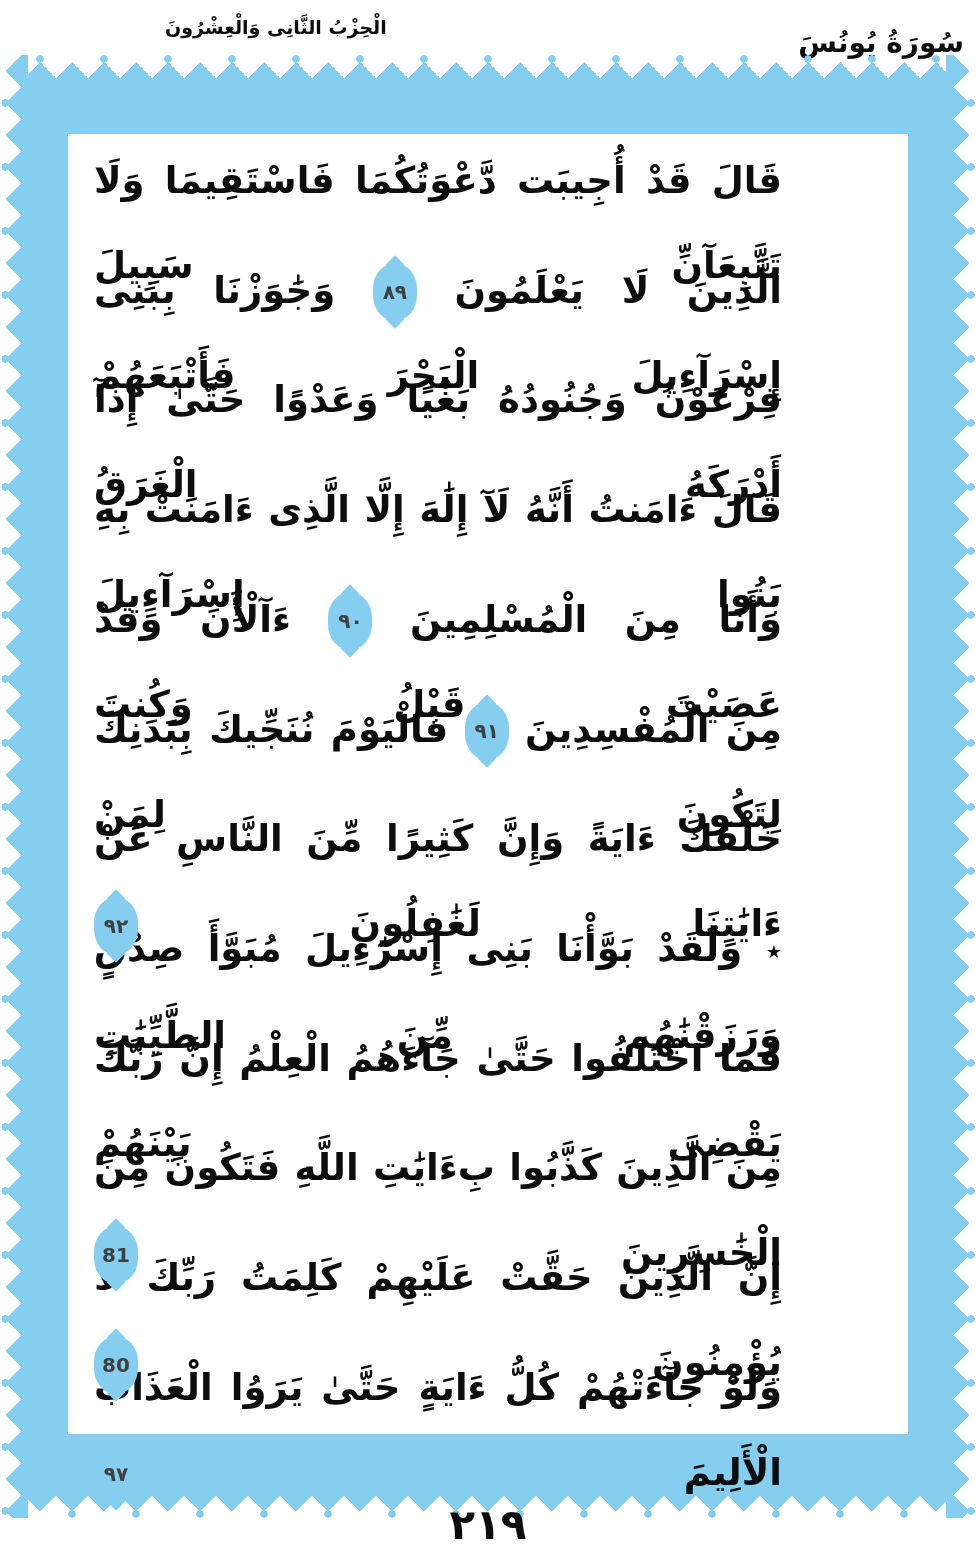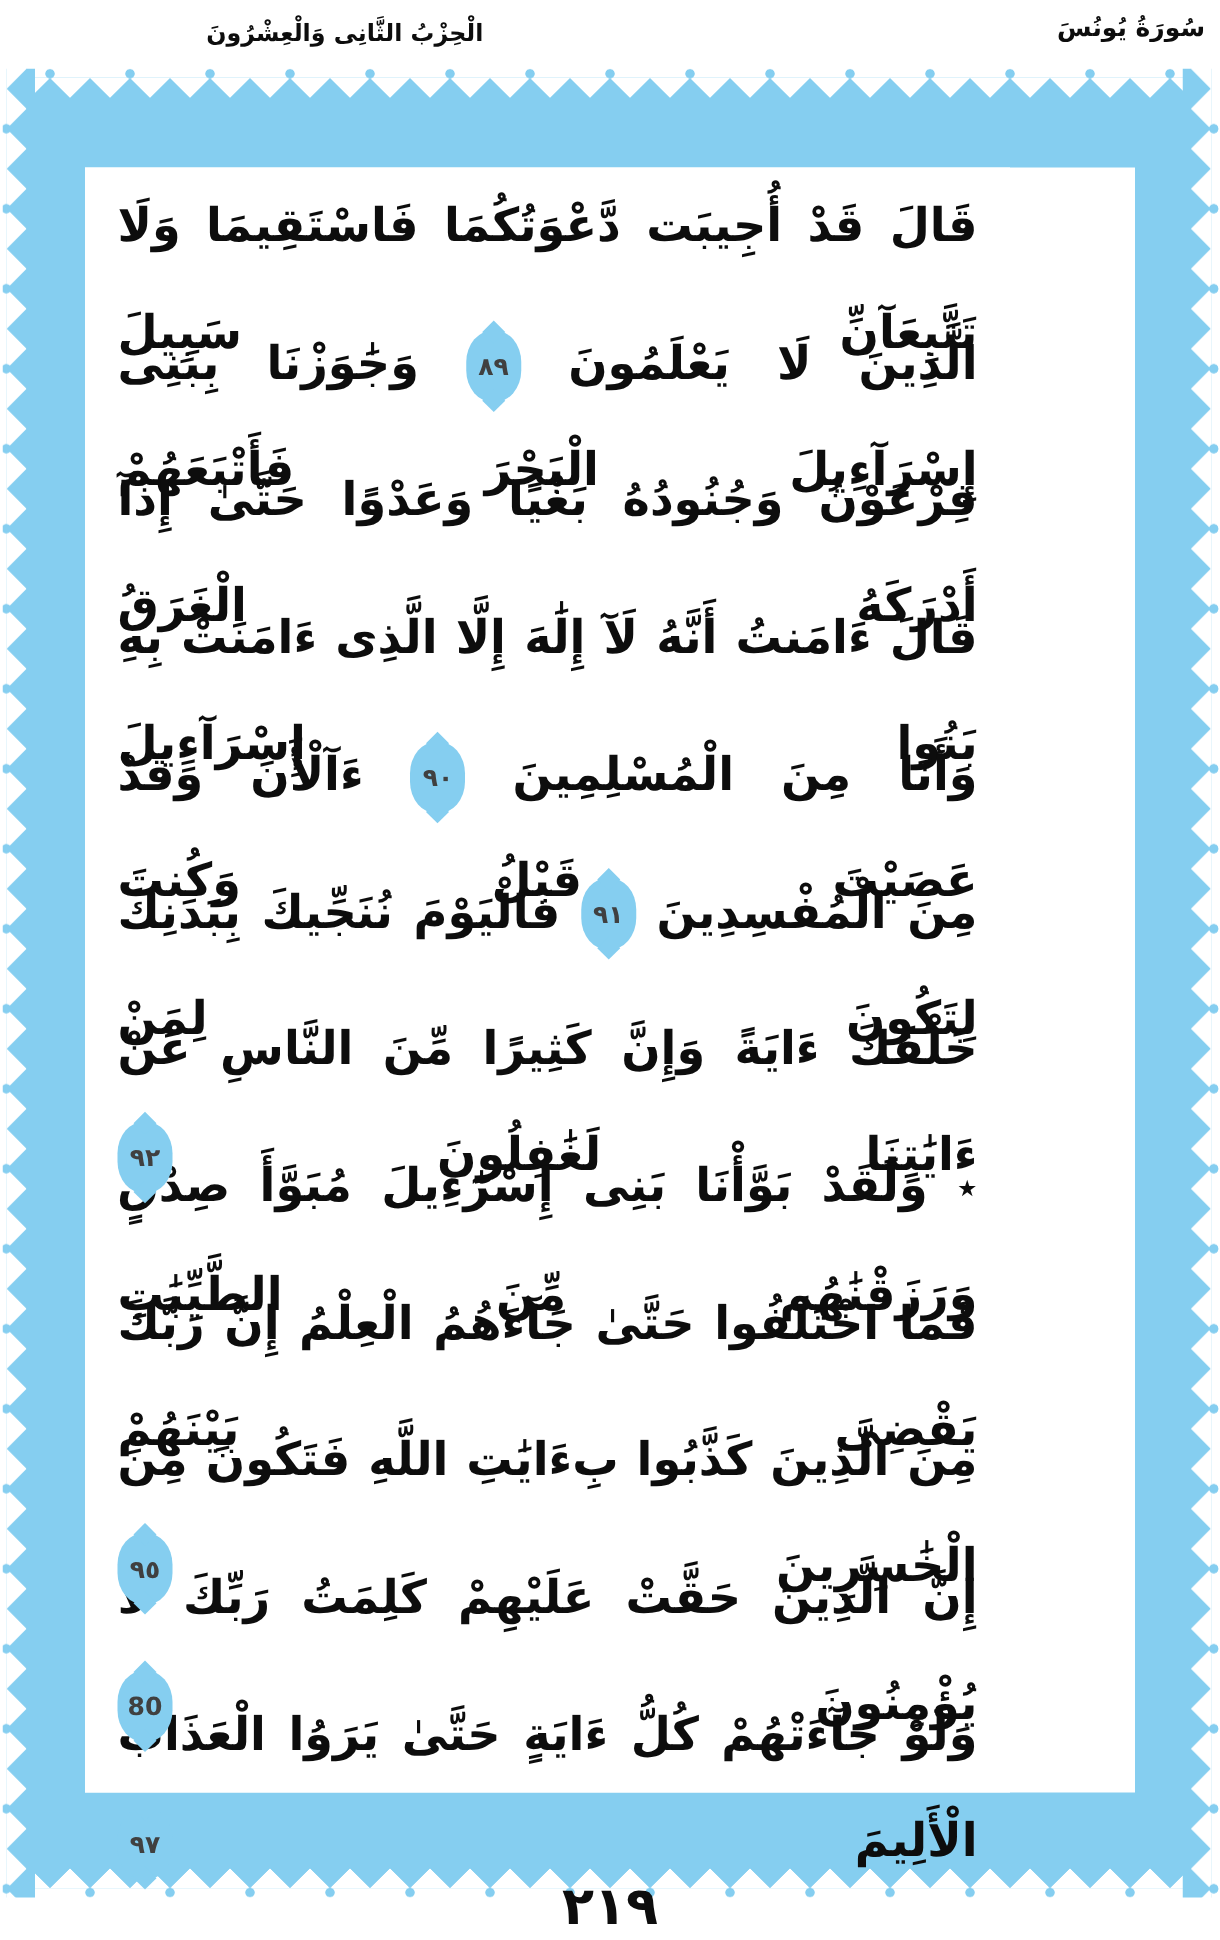--- a/index.html
+++ b/index.html
@@ -12,22 +12,22 @@
     background:#ffffff;
     overflow:hidden;
     font-family:"DejaVu Sans", sans-serif;
     color:var(--ink);
   }
   .page{position:relative;width:976px;height:1552px;direction:rtl;}
 
   
   .hdr{position:absolute;top:6px;left:0;width:100%;height:56px;}
   .hdr .surah{
-    position:absolute;right:12px;top:4px;
-    font-size:20px;font-weight:bold;letter-spacing:0;
+    position:absolute;right:12px;top:20px;
+    font-size:28px;font-weight:bold;letter-spacing:0;
   }
   .hdr .hizb{
     position:absolute;left:165px;top:10px;
     font-size:19px;font-weight:bold;direction:rtl;
   }
 
   
   .ring{
     position:absolute;left:24px;top:84px;width:928px;height:1406px;
     box-sizing:border-box;
@@ -121,20 +121,20 @@
   <div class="panel">
       <div class="quran-line"><span class="qtext">قَالَ قَدْ أُجِيبَت دَّعْوَتُكُمَا فَاسْتَقِيمَا وَلَا تَتَّبِعَآنِّ سَبِيلَ</span></div>
       <div class="quran-line"><span class="qtext">الَّذِينَ لَا يَعْلَمُونَ</span> <span class="ayah-marker">٨٩</span> <span class="qtext">وَجَٰوَزْنَا بِبَنِى إِسْرَآءِيلَ الْبَحْرَ فَأَتْبَعَهُمْ</span></div>
       <div class="quran-line"><span class="qtext">فِرْعَوْنُ وَجُنُودُهُ بَغْيًا وَعَدْوًا حَتَّىٰ إِذَآ أَدْرَكَهُ الْغَرَقُ</span></div>
       <div class="quran-line"><span class="qtext">قَالَ ءَامَنتُ أَنَّهُ لَآ إِلَٰهَ إِلَّا الَّذِى ءَامَنَتْ بِهِ بَنُوا إِسْرَآءِيلَ</span></div>
       <div class="quran-line"><span class="qtext">وَأَنَا مِنَ الْمُسْلِمِينَ</span> <span class="ayah-marker">٩٠</span> <span class="qtext">ءَآلْأَنَ وَقَدْ عَصَيْتَ قَبْلُ وَكُنتَ</span></div>
       <div class="quran-line"><span class="qtext">مِنَ الْمُفْسِدِينَ</span> <span class="ayah-marker">٩١</span> <span class="qtext">فَالْيَوْمَ نُنَجِّيكَ بِبَدَنِكَ لِتَكُونَ لِمَنْ</span></div>
       <div class="quran-line"><span class="qtext">خَلْفَكَ ءَايَةً وَإِنَّ كَثِيرًا مِّنَ النَّاسِ عَنْ ءَايَٰتِنَا لَغَٰفِلُونَ</span> <span class="ayah-marker">٩٢</span></div>
       <div class="quran-line"><span class="hizb-star">٭</span> <span class="qtext">وَلَقَدْ بَوَّأْنَا بَنِى إِسْرَٰٓءِيلَ مُبَوَّأَ صِدْقٍ وَرَزَقْنَٰهُم مِّنَ الطَّيِّبَٰتِ</span></div>
       <div class="quran-line"><span class="qtext">فَمَا اخْتَلَفُوا حَتَّىٰ جَآءَهُمُ الْعِلْمُ إِنَّ رَبَّكَ يَقْضِى بَيْنَهُمْ</span></div>
-      <div class="quran-line"><span class="qtext">مِنَ الَّذِينَ كَذَّبُوا بِءَايَٰتِ اللَّهِ فَتَكُونَ مِنَ الْخَٰسِرِينَ</span> <span class="ayah-marker">٩٥</span></div>
+      <div class="quran-line"><span class="qtext">مِنَ الَّذِينَ كَذَّبُوا بِءَايَٰتِ اللَّهِ فَتَكُونَ مِنَ الْخَٰسِرِينَ</span> <span class="ayah-marker">81</span></div>
       <div class="quran-line"><span class="qtext">إِنَّ الَّذِينَ حَقَّتْ عَلَيْهِمْ كَلِمَتُ رَبِّكَ لَا يُؤْمِنُونَ</span> <span class="ayah-marker">80</span></div>
       <div class="quran-line"><span class="qtext">وَلَوْ جَآءَتْهُمْ كُلُّ ءَايَةٍ حَتَّىٰ يَرَوُا الْعَذَابَ الْأَلِيمَ</span> <span class="ayah-marker">٩٧</span></div>
     </div>
 
   <div class="pagenum">٢١٩</div>
 
 </div>
 
 </body></html>

